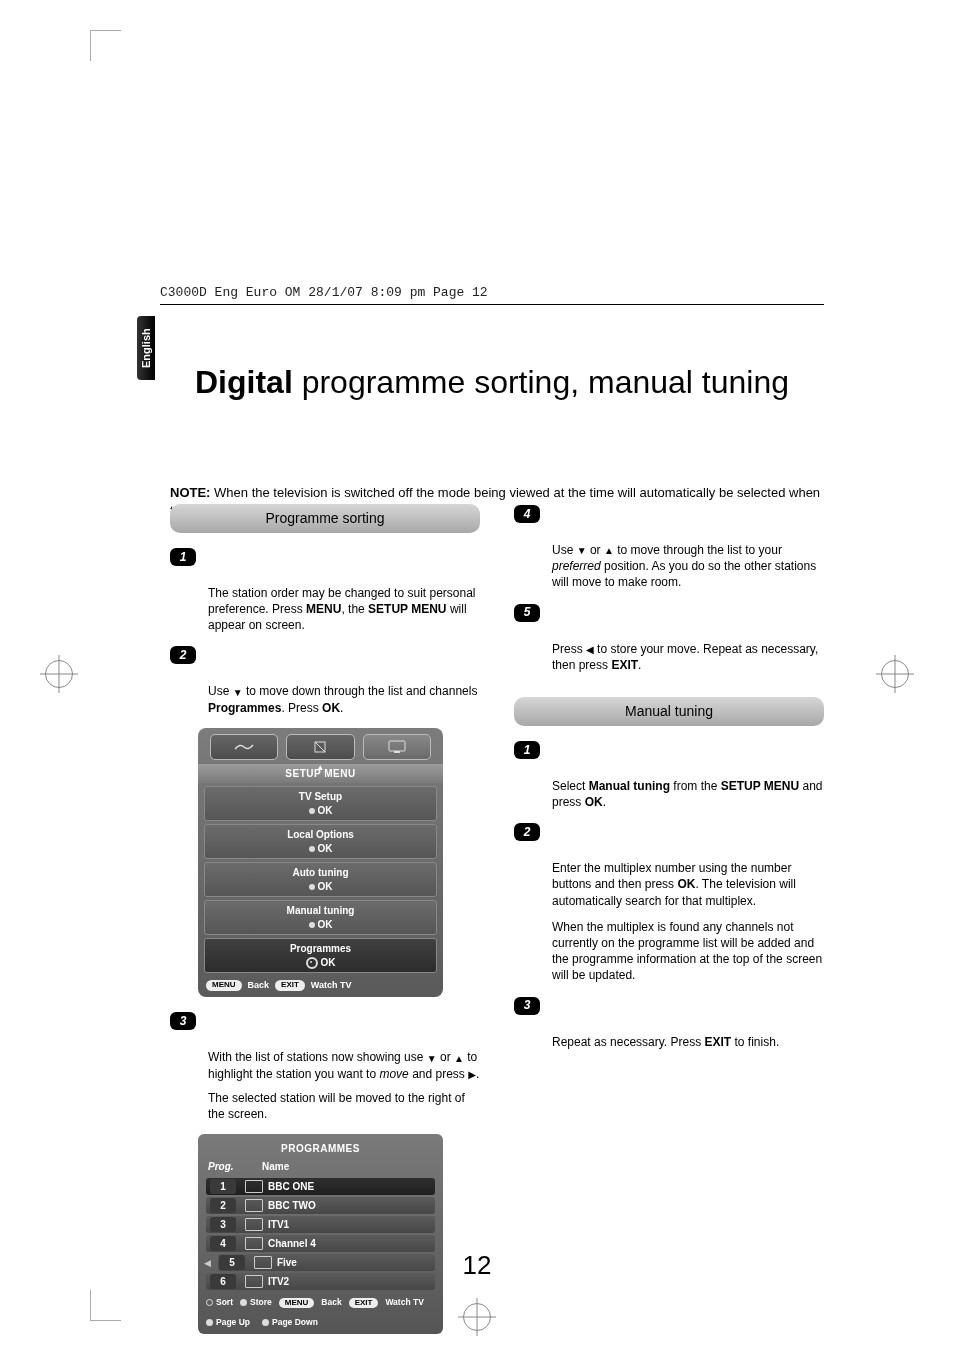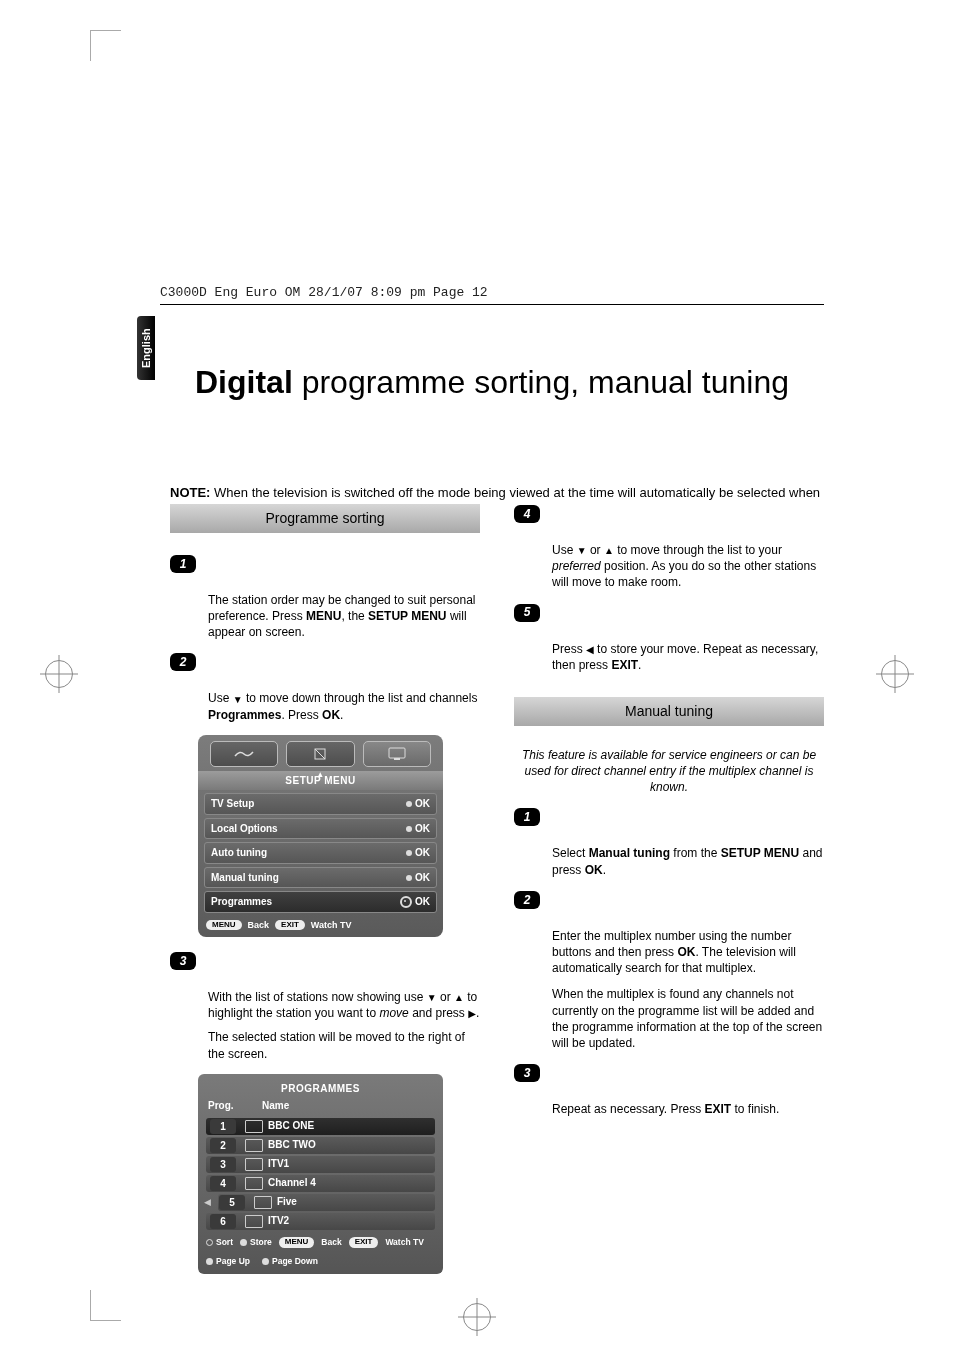--- a/index.html
+++ b/index.html
@@ -55,22 +55,22 @@
     position:absolute; top:448px; left:170px; right:130px;
     font-size:13px; line-height:1.35;margin-top:36px;
   }
   .columns {
     position:absolute; top:498px; left:170px; right:130px; bottom:110px;
     display:flex; gap:34px;
   }
   .col { flex:1; font-size:12px; line-height:1.35;}
   .section-head {
     background:linear-gradient(#d6d6d6,#a8a8a8);
-    border-radius:0; text-align:center; padding:5px 0;
-    font-size:14px; margin:6px 0 21px 0;
+    border-radius:10px; text-align:center; padding:5px 0;
+    font-size:14px; margin:6px 0 14px 0;
     font-family:'Segoe UI', 'Trebuchet MS', sans-serif;
   }
   .step {
     display:flex; gap:12px; margin-bottom:12px;
   }
   .step-num {
     flex:0 0 26px; height:18px; background:#000; color:#fff;
     border-radius:6px; font-weight:bold; font-size:12px;
     display:flex; align-items:center; justify-content:center;
     font-style:italic;
@@ -105,20 +105,21 @@
   }
   .osd-titlebar .up-tri {
     position:absolute; left:50%; transform:translateX(-50%); top:-1px; color:#fff; font-size:8px;
   }
   .osd-row {
     display:flex; align-items:center;
     margin:3px 6px; padding:3px 6px;
     background:linear-gradient(#6b6b6b,#565656);
     border-radius:3px; border:1px solid #888;
     justify-content:space-between;
+    flex-direction:column;
   }
   .osd-row.sel { background:linear-gradient(#404040,#2c2c2c);}
   .osd-row .lbl { font-weight:bold;}
   .osd-row .ok { display:flex; align-items:center; gap:3px; font-weight:bold;}
   .dot { width:6px; height:6px; border-radius:50%; background:#ddd; display:inline-block;}
   .dot-ring { width:8px; height:8px; border-radius:50%; border:2px solid #ddd; display:inline-block; position:relative;}
   .dot-ring::after{content:'';position:absolute;left:2px;top:2px;width:2px;height:2px;border-radius:50%;background:#ddd;}
   .osd-footer {
     padding:3px 8px 0 8px; font-size:9px; display:flex; gap:6px; align-items:center; flex-wrap:wrap;
   }
@@ -130,21 +131,21 @@
   .prog {
     margin:10px 0 0 28px; width:245px;
     background:linear-gradient(#7a7a7a,#555);
     border-radius:6px; color:#fff; font-size:10px;
     padding:6px 0;
   }
   .prog-title { text-align:center; font-weight:bold; padding:2px 0 4px 0; letter-spacing:0.5px;}
   .prog-head {
     display:flex; padding:0 10px 3px 10px; font-weight:bold;
   }
-  .prog-head .c1{width:40px;} .prog-head .c2{flex:1; padding-left:14px;}
+  .prog-head .c1{width:40px;font-style:italic;} .prog-head .c2{flex:1; padding-left:14px;}
   .prog-row {
     display:flex; align-items:center; margin:2px 8px;
     background:linear-gradient(#5b5b5b,#474747);
     border-radius:3px; height:17px;
   }
   .prog-row.sel { background:linear-gradient(#2f2f2f,#1f1f1f);}
   .prog-row.offset { margin-left:20px;}
   .prog-row .num {
     width:26px; margin:0 4px 0 4px; text-align:center;
     background:#3a3a3a; border-radius:3px; font-weight:bold; height:15px; line-height:15px;
@@ -347,21 +348,20 @@
 
       <div class="step">
         <div class="step-num">5</div>
         <div class="step-body">
           <span>Press </span><span class="tri">◀</span><span> to store your move. Repeat as necessary, then press </span><b>EXIT</b><span>.</span>
         </div>
       </div>
 
       <div class="section-head" style="margin-top:24px">Manual tuning</div>
 
-      <div style="font-style:italic;text-align:center;padding:0 6px 12px 6px">This feature is available for service engineers or can be used for direct channel entry if the multiplex channel is known.</div>
 
       <div class="step">
         <div class="step-num">1</div>
         <div class="step-body">
           <span>Select </span><b>Manual tuning</b><span> from the </span><b>SETUP MENU</b><span> and press </span><b>OK</b><span>.</span>
         </div>
       </div>
 
       <div class="step">
         <div class="step-num">2</div>
@@ -374,13 +374,14 @@
 
       <div class="step">
         <div class="step-num">3</div>
         <div class="step-body">
           <span>Repeat as necessary. Press </span><b>EXIT</b><span> to finish.</span>
         </div>
       </div>
     </div>
   </div>
 
+  <div class="pagenum">12</div>
 </div>
 
 </body></html>

